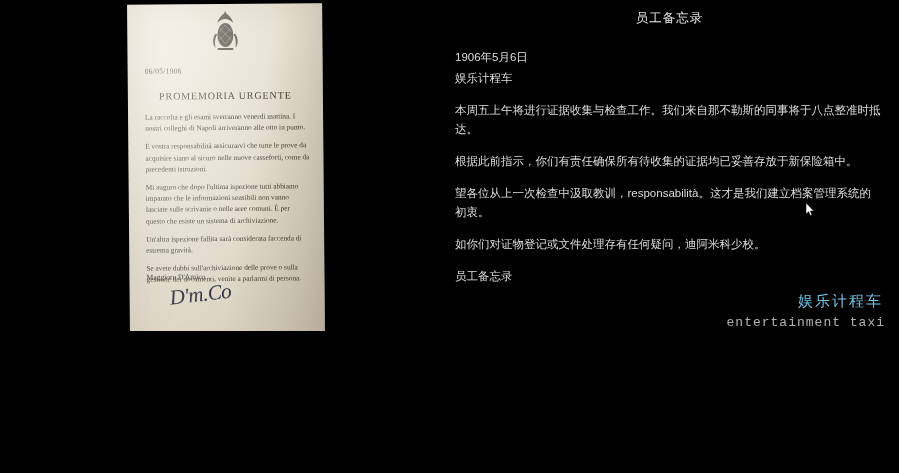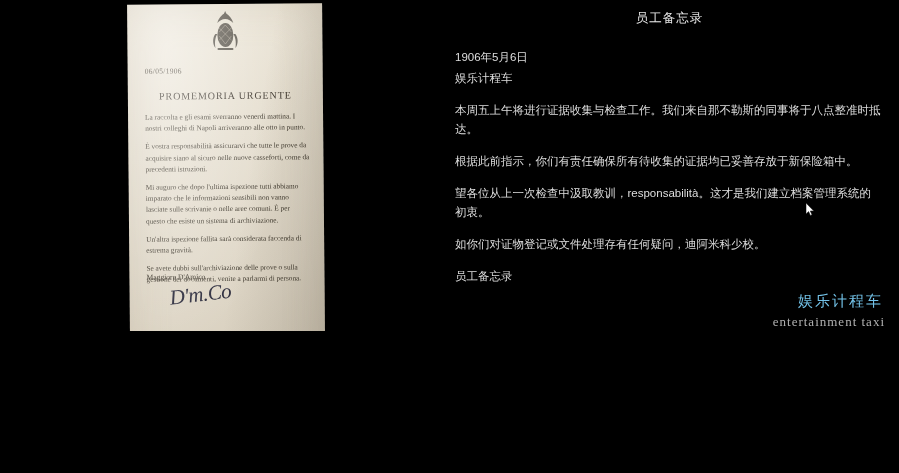--- a/index.html
+++ b/index.html
@@ -175,21 +175,21 @@
     text-shadow: 0 1px 3px rgba(0,0,0,0.9);
   }
   .watermark-en {
     position: absolute;
     right: 14px;
     bottom: 7px;
     color: #dcdcdc;
     font-size: 13px;
     letter-spacing: 1px;
     opacity: 0.8;
-    font-family: Liberation Serif, serif;
+    font-family: Liberation Mono, monospace;
   }
 </style>
 </head>
 <body>
 
 <div class="screen">
 
   <div class="bar-top"></div>
 
   <div class="paper-stage">

